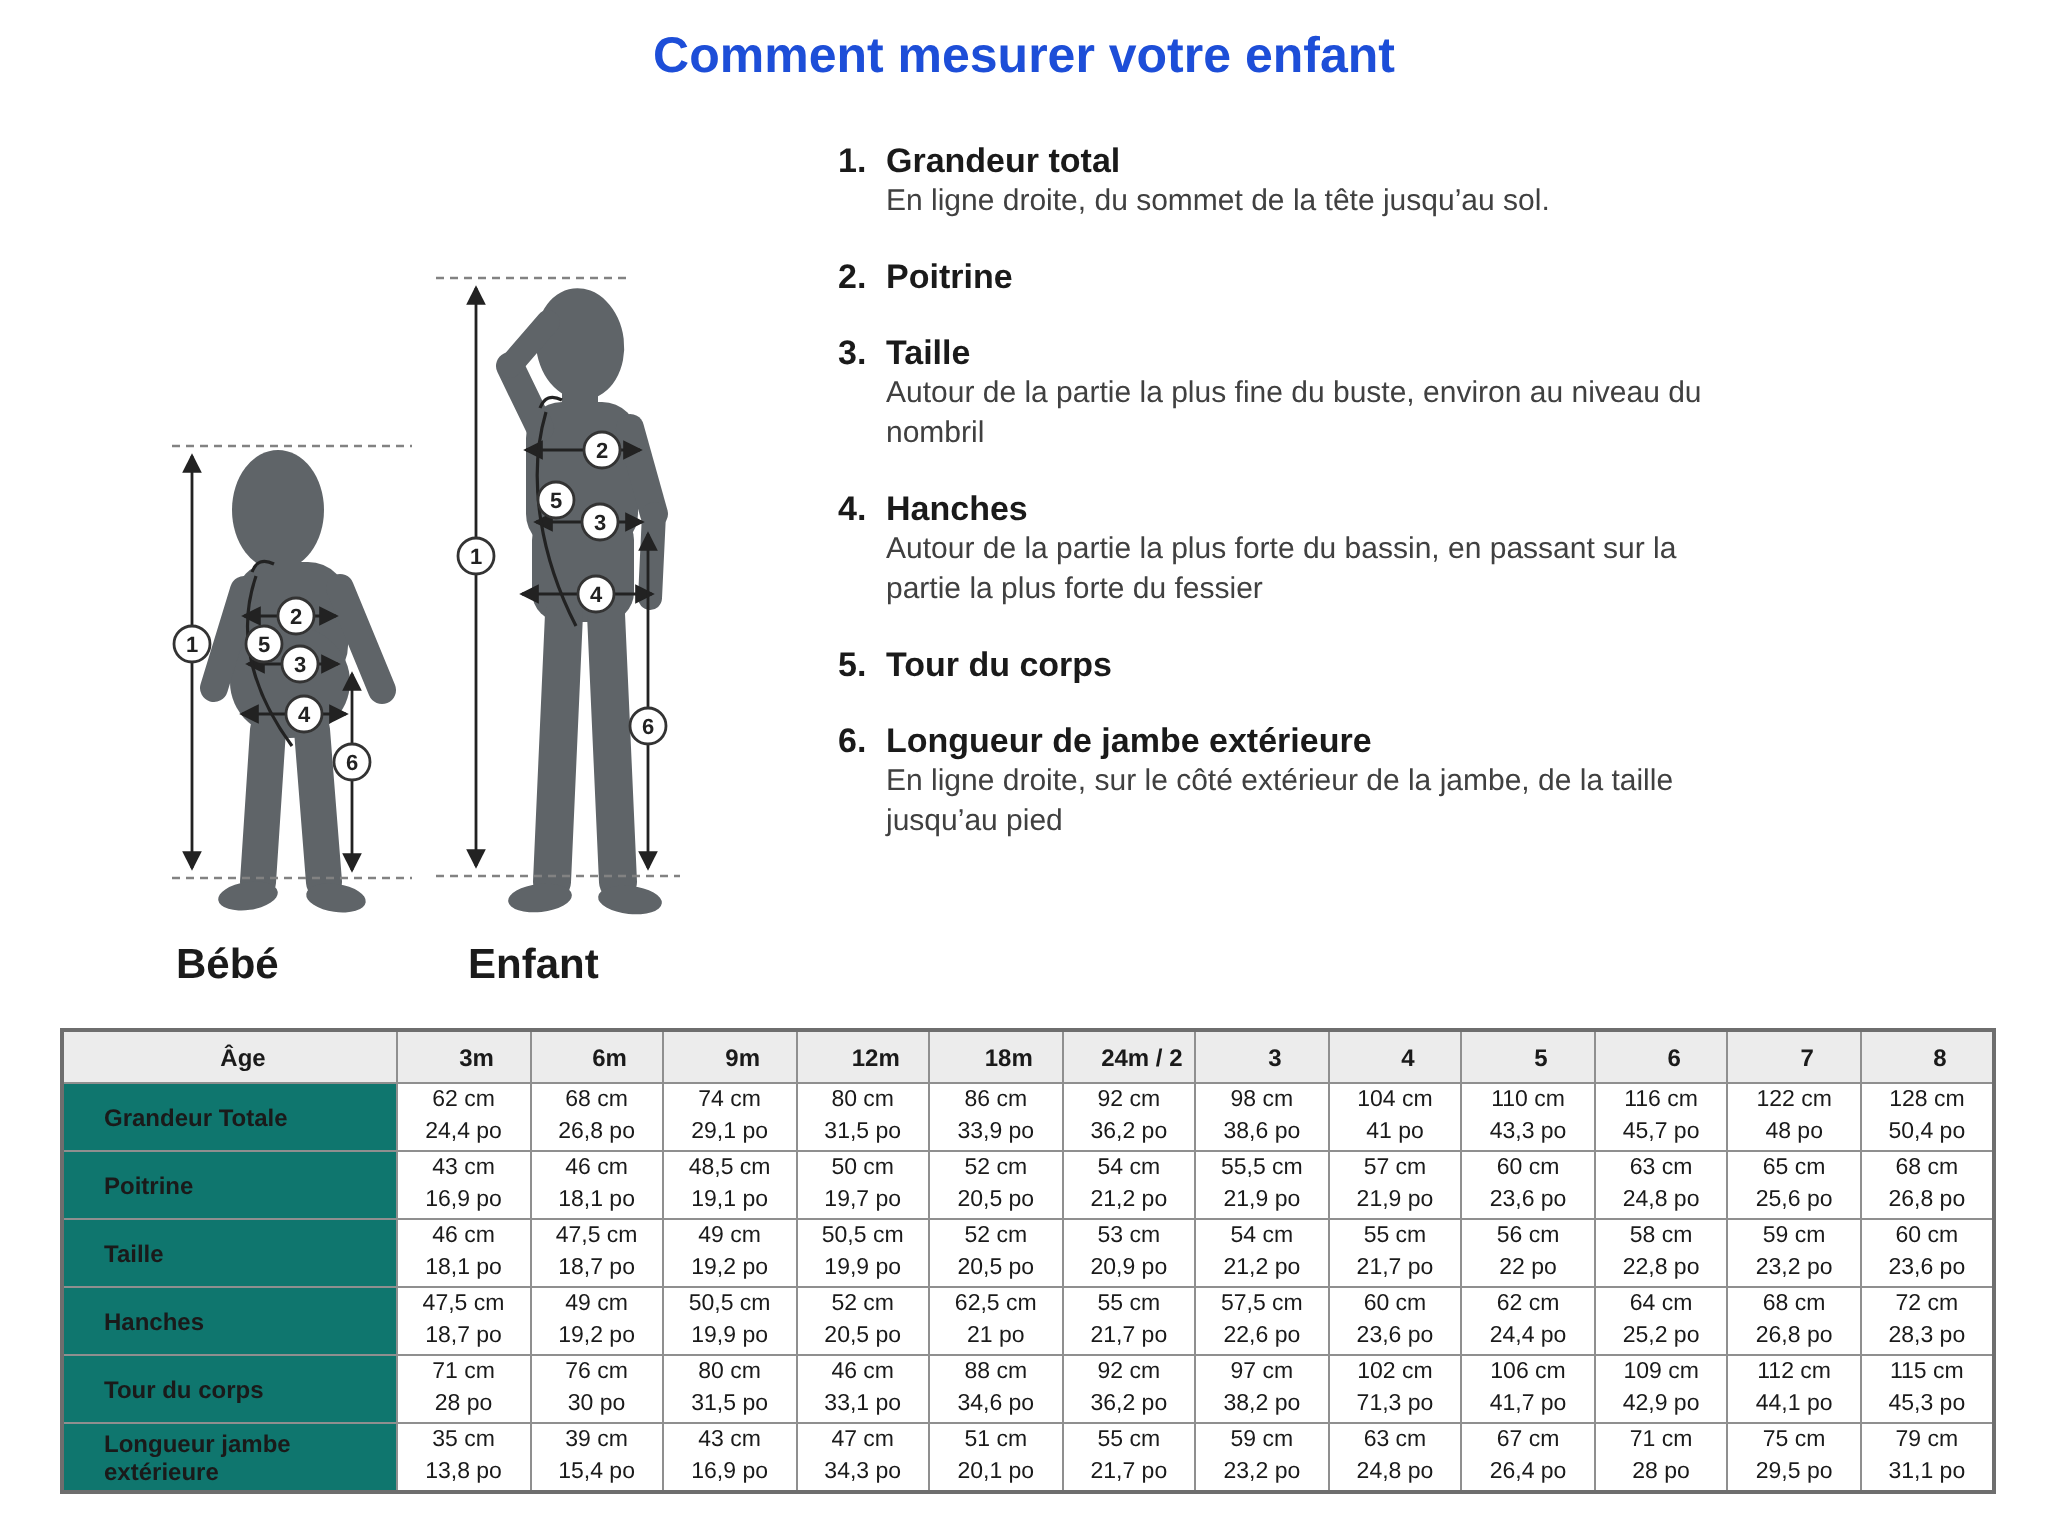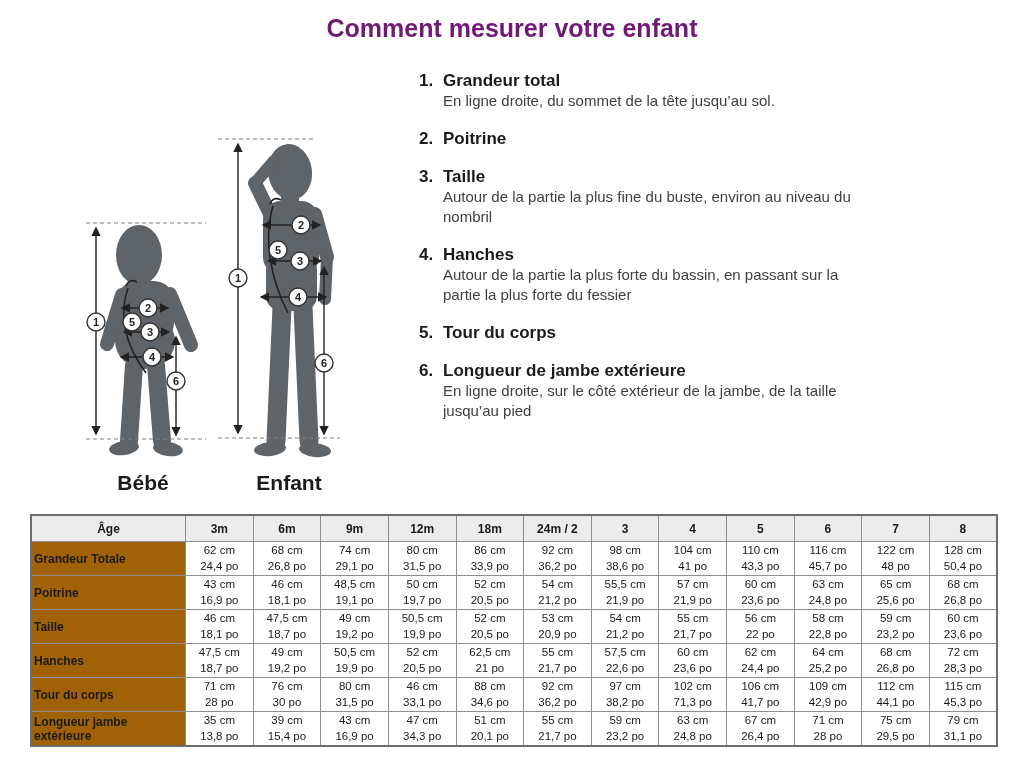--- a/index.html
+++ b/index.html
@@ -3,49 +3,49 @@
 <meta charset="utf-8">
 <style>
   html,body{margin:0;padding:0;}
   body{
     width:1024px;height:768px;position:relative;overflow:hidden;
     background:#ffffff;color:#1a1a1a;
     font-family:"Liberation Sans","DejaVu Sans",sans-serif;
   }
   .page-title{
     position:absolute;top:14px;left:0;width:1024px;text-align:center;
-    font-size:25px;font-weight:bold;color:#701a75;
+    font-size:25px;font-weight:bold;color:#1d4ed8;
   }
   .figures-wrap{position:absolute;left:60px;top:115px;width:360px;height:380px;}
   .fig-label{
-    position:absolute;top:471px;width:110px;text-align:center;
+    position:absolute;top:471px;width:110px;text-align:left;
     font-size:21px;font-weight:bold;color:#1b1b1b;
   }
   .fig-label.baby{left:88px;}
   .fig-label.child{left:234px;}
   .instructions{position:absolute;left:419px;top:70px;width:436px;}
   .instruction{display:flex;margin-bottom:17px;}
   .inst-num{flex:0 0 24px;font-size:17px;font-weight:bold;line-height:21px;}
   .inst-title{font-size:17px;font-weight:bold;line-height:21px;}
   .inst-body{font-size:15px;line-height:20px;color:#404040;}
   .size-table{
     position:absolute;left:30px;top:514px;width:968px;
     border-collapse:collapse;table-layout:fixed;
     border:2px solid #6e6e6e;
   }
   .size-table th,.size-table td{
     border:1px solid #8f8f8f;text-align:center;vertical-align:middle;padding:0;
   }
   .size-table thead th{
-    background:#ececec;font-size:12px;font-weight:bold;height:25px;
+    background:#ececec;font-size:12px;font-weight:bold;height:25px;padding-left:13px;
   }
   .size-table th.col-age{width:153px;}
   .size-table tbody th{
-    background:#a16207;font-size:12px;font-weight:bold;text-align:left;
-    padding-left:2px;height:33px;
+    background:#0f766e;font-size:12px;font-weight:bold;text-align:left;
+    padding-left:20px;height:33px;
   }
   .size-table td{background:#ffffff;font-size:11.5px;line-height:15.5px;}
   svg text.marker-num{
     font-family:"Liberation Sans","DejaVu Sans",sans-serif;
     font-size:11px;font-weight:bold;fill:#222;
   }
 </style>
 </head>
 <body>
 

